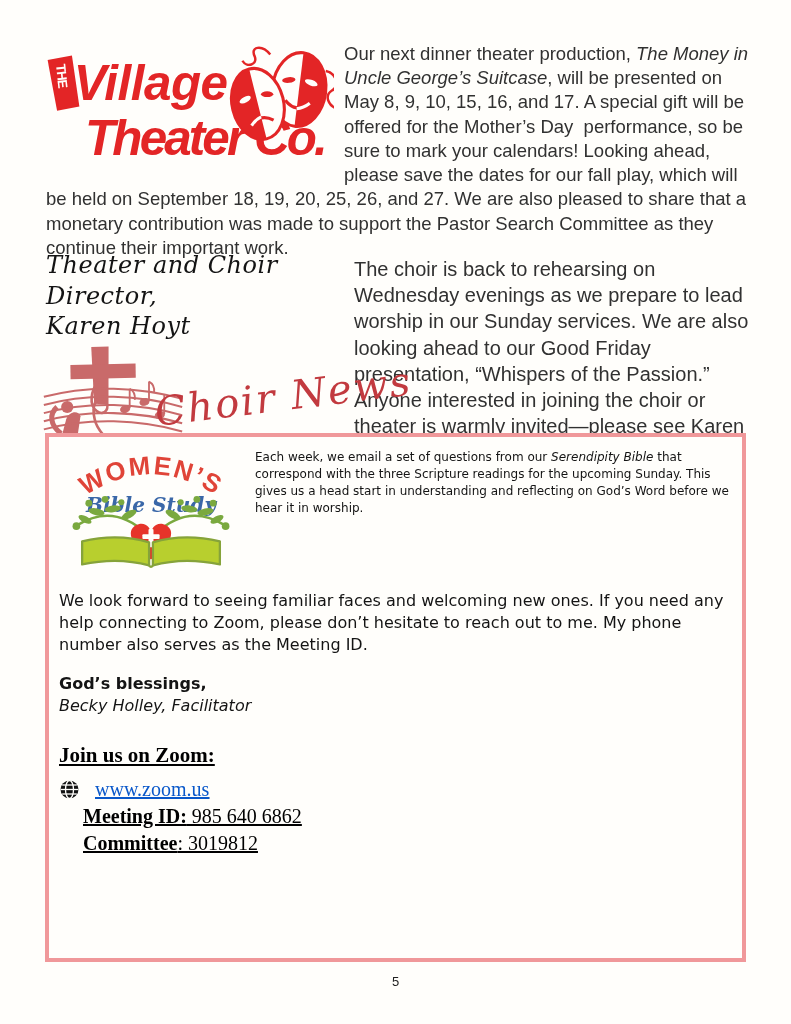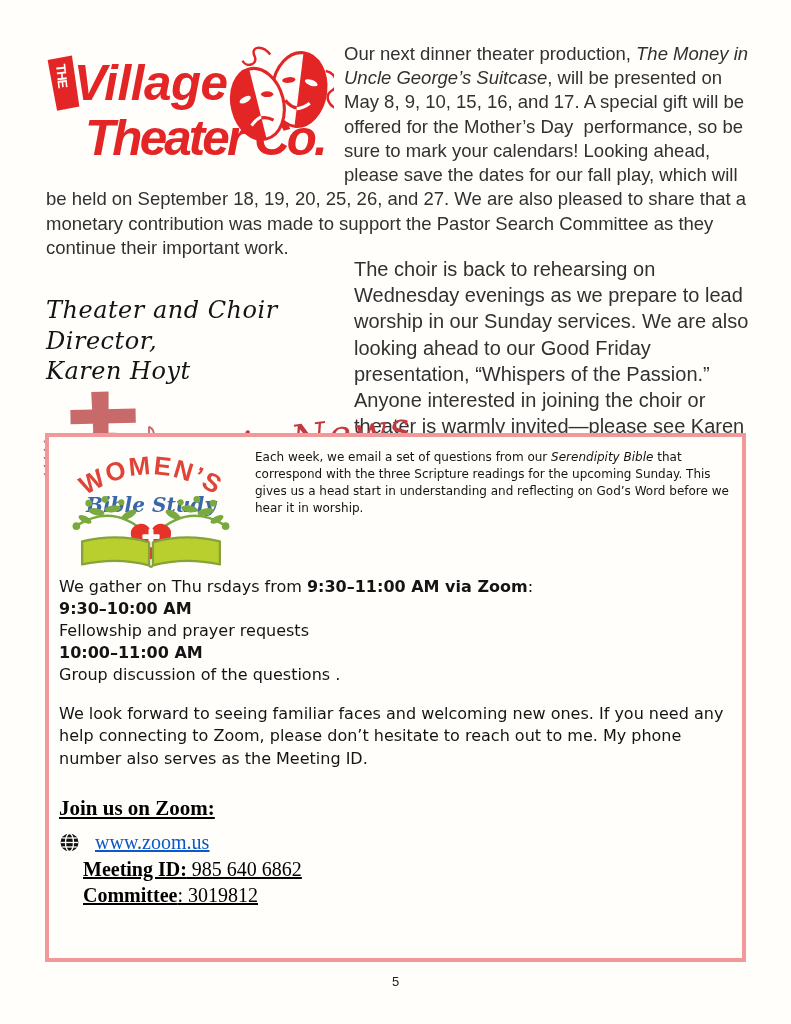--- a/index.html
+++ b/index.html
@@ -11,21 +11,21 @@
   }
   
   .top-section { position:absolute; left:46px; top:42px; width:713px;
     font-size:18.5px; line-height:1.31; color:#313131; }
   .theater-logo-wrap { float:left; width:288px; height:124px; margin:2px 10px 4px 0; }
   .theater-logo { width:100%; height:100%; }
   .theater-text { white-space:pre-wrap; }
   .theater-text em { font-style:italic; }
   
   .choir-section { position:absolute; left:46px; top:250px; width:715px; display:flex; }
-  .choir-left { flex:none; width:302px; position:relative;margin-top:45px; }
+  .choir-left { flex:none; width:302px; position:relative; }
   .director { font-family:"DejaVu Serif","Liberation Serif",serif; font-style:italic;
     font-size:24px; line-height:1.28; color:#141414; letter-spacing:.5px; }
   .choir-logo-row { position:relative; margin-top:4px; height:122px; }
   .choir-logo { position:absolute; left:-8px; top:0; width:150px; height:120px; }
   .choir-news { position:absolute; left:108px; top:26px; width:280px;
     font-family:"DejaVu Serif",serif; font-style:italic; font-size:40px;
     color:#c23a3f; transform:rotate(-7deg); letter-spacing:2px; white-space:nowrap; }
   .choir-right { flex:1; padding-left:6px; padding-top:6px;
     font-size:20px; line-height:1.31; color:#313131; }
   
@@ -182,30 +182,27 @@
 
         <g>
           <path d="M23,105 Q60,96 93,106 L93,130 Q60,121 23,129 Z" fill="#b8cf2e" stroke="#86a33a" stroke-width="2.4" stroke-linejoin="round"></path>
           <path d="M167,105 Q130,96 97,106 L97,130 Q130,121 167,129 Z" fill="#b8cf2e" stroke="#86a33a" stroke-width="2.4" stroke-linejoin="round"></path>
           <path d="M93,130 Q95,133 97,130" stroke="#86a33a" stroke-width="2.4" fill="none"></path>
         </g>
       </svg>
       <p class="box-intro"><span>Each week, we email a set of questions from our </span><em>Serendipity Bible</em><span> that correspond with the three Scripture readings for the upcoming Sunday. This gives us a head start in understanding and reflecting on God’s Word before we hear it in worship.</span></p>
     </div>
 
-    <div class="sched">
-      <div><span>We gather on Thu rsdays from </span><span class="b">9:30–11:00 AM via Zoom</span><span>:</span></div>
-      <div class="b">9:30–10:00 AM</div>
-      <div>Fellowship and prayer requests</div>
-      <div class="b">10:00–11:00 AM</div>
-      <div>Group discussion of the questions .</div>
-    </div>
 
     <p class="box-para">We look forward to seeing familiar faces and welcoming new ones. If you need any help connecting to Zoom, please don’t hesitate to reach out to me. My phone number also serves as the Meeting ID.</p>
 
+    <div class="blessing">
+      <div class="b">God’s blessings,</div>
+      <div class="sig">Becky Holley, Facilitator</div>
+    </div>
 
     <div class="zoom-info">
       <div class="zoom-heading">Join us on Zoom:</div>
       <div class="zoom-link-row">
         <svg class="globe-icon" viewBox="0 0 21 21">
           <circle cx="10.5" cy="10.5" r="9" fill="#111"></circle>
           <ellipse cx="10.5" cy="10.5" rx="4" ry="9" stroke="#fffefb" stroke-width="1.3" fill="none"></ellipse>
           <line x1="1.5" y1="10.5" x2="19.5" y2="10.5" stroke="#fffefb" stroke-width="1.3"></line>
           <line x1="3.2" y1="6" x2="17.8" y2="6" stroke="#fffefb" stroke-width="1.3"></line>
           <line x1="3.2" y1="15" x2="17.8" y2="15" stroke="#fffefb" stroke-width="1.3"></line>

